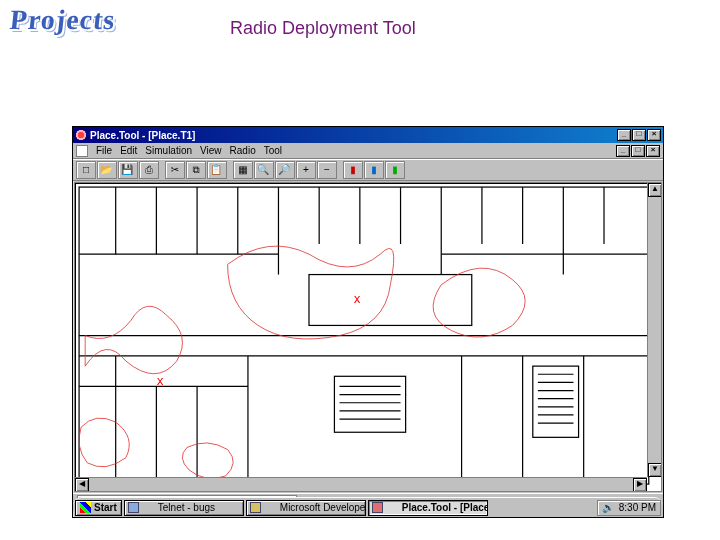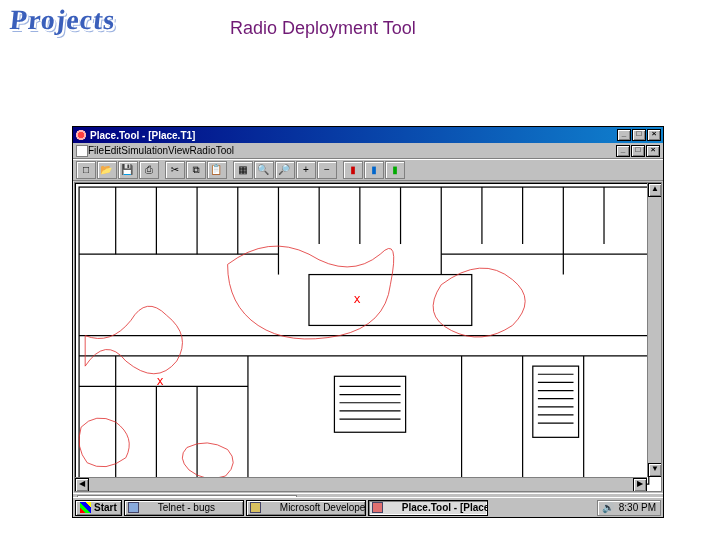--- a/index.html
+++ b/index.html
@@ -70,21 +70,21 @@
     font-weight: bold;
     color: #000;
   }
   .mdi-bar {
     height: 16px;
     background: #c0c0c0;
     display: flex;
     align-items: center;
     padding: 0 3px;
     border-bottom: 1px solid #808080;
-    gap: 0;
+    gap: 8px;
   }
   .mdi-bar .doc-icon {
     width: 12px; height: 12px;
     background: #fff;
     border: 1px solid #808080;
   }
   .menu-item { font-size: 10px; color:#000; }
   .mdi-buttons { margin-left: auto; display:flex; gap:1px; }
   .toolbar {
     height: 22px;
@@ -153,20 +153,21 @@
   .taskbar {
     position: absolute;
     bottom: 0; left:0; right:0;
     height: 20px;
     background: #c0c0c0;
     border-top: 1px solid #fff;
     display:flex;
     align-items: center;
     padding: 1px 2px;
     gap: 2px;
+    border-radius: 9px;
   }
   .start-btn {
     height: 16px;
     background: #c0c0c0;
     border: 1px solid #000;
     box-shadow: inset 1px 1px 0 #fff, inset -1px -1px 0 #808080;
     display:flex; align-items:center;
     font-weight: bold;
     font-size: 10px;
     padding: 0 4px;

